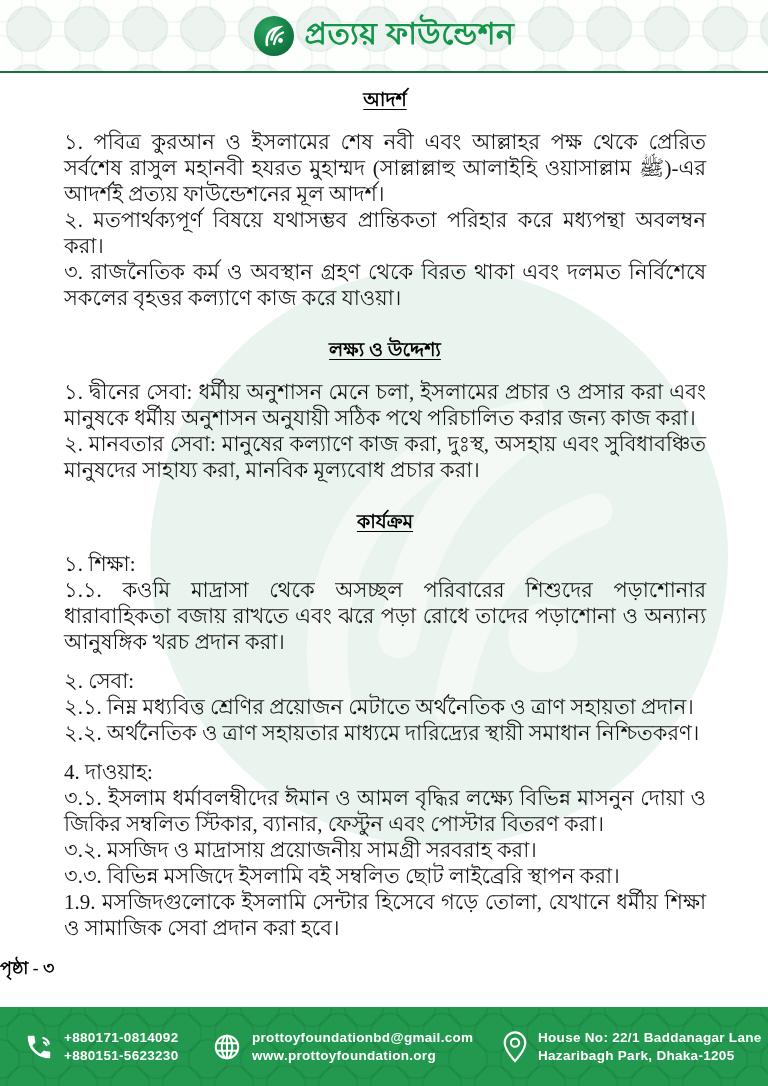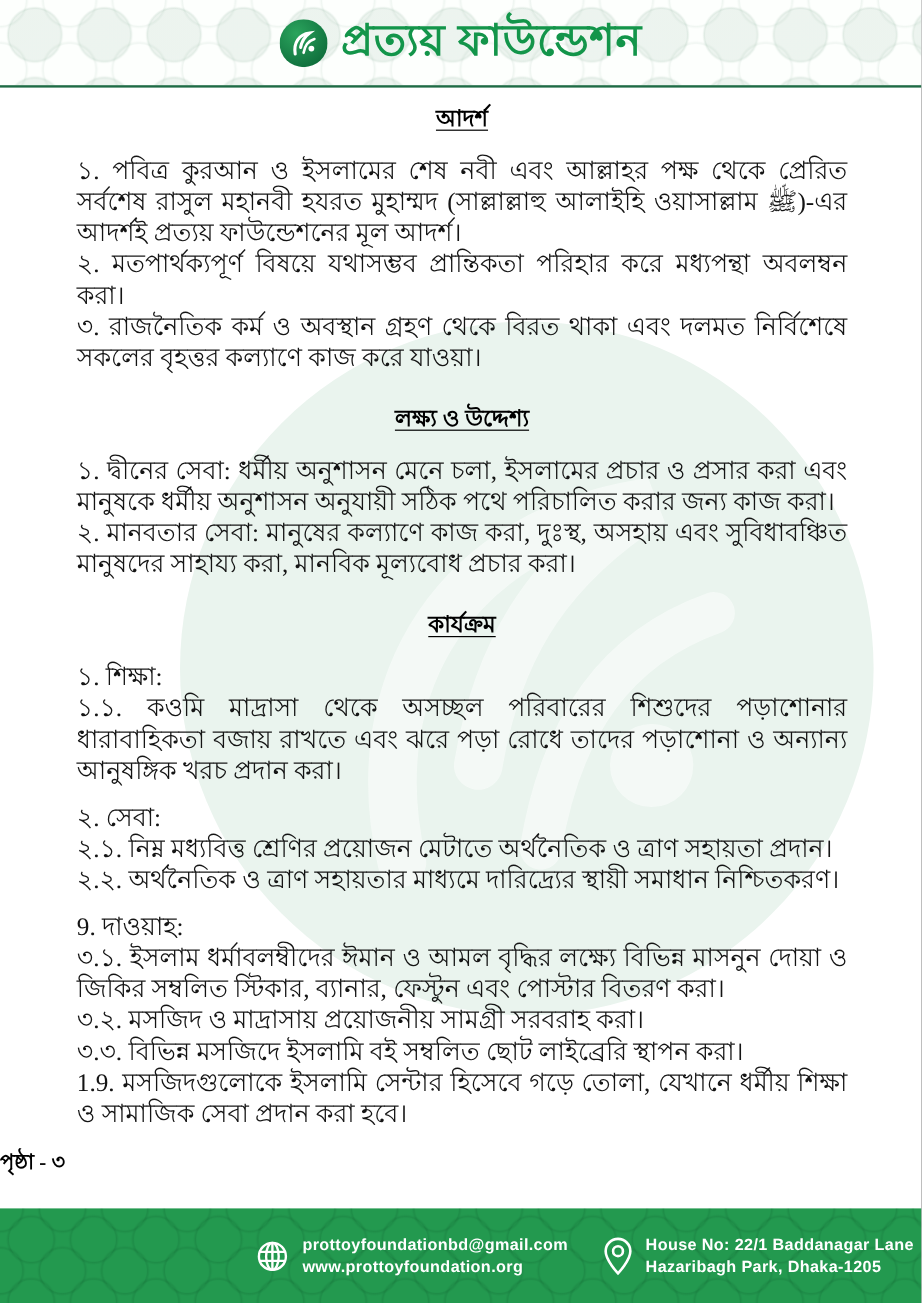--- a/index.html
+++ b/index.html
@@ -18,21 +18,21 @@
       radial-gradient(circle, transparent 21px, rgba(70,130,95,0.08) 22px, transparent 24px),
       radial-gradient(circle, transparent 21px, rgba(70,130,95,0.08) 22px, transparent 24px);
     background-size:58px 58px,58px 58px,58px 58px;
     background-position:0 0,0 0,29px 29px;
     border-bottom:2.5px solid var(--header-rule-green,#1e6b45);
     display:flex;align-items:center;justify-content:center;gap:11px;
   }
   .brand-logo{width:40px;height:40px;display:inline-block;flex:0 0 auto;}
   .brand-text{
     font-family:"Liberation Sans","DejaVu Sans",sans-serif;
-    font-size:36px;font-weight:700;color:var(--brand-green,#13954a);
+    font-size:30px;font-weight:700;color:var(--brand-green,#13954a);
     letter-spacing:.5px;line-height:1;padding-bottom:4px;
   }
 
   
   .watermark{
     position:absolute;left:150px;top:268px;width:578px;height:578px;
     border-radius:50%;background:var(--watermark-green,#eaf4ee);
   }
   .watermark svg{width:100%;height:100%;opacity:.5;}
 
@@ -137,34 +137,47 @@
         <p class="body-text">১.১. কওমি মাদ্রাসা থেকে অসচ্ছল পরিবারের শিশুদের পড়াশোনার ধারাবাহিকতা বজায় রাখতে এবং ঝরে পড়া রোধে তাদের পড়াশোনা ও অন্যান্য আনুষঙ্গিক খরচ প্রদান করা।</p>
       </div>
 
       <div class="group">
         <p class="body-text">২. সেবা:</p>
         <p class="body-text">২.১. নিম্ন মধ্যবিত্ত শ্রেণির প্রয়োজন মেটাতে অর্থনৈতিক ও ত্রাণ সহায়তা প্রদান।</p>
         <p class="body-text">২.২. অর্থনৈতিক ও ত্রাণ সহায়তার মাধ্যমে দারিদ্র্যের স্থায়ী সমাধান নিশ্চিতকরণ।</p>
       </div>
 
       <div class="group">
-        <p class="body-text">9. দাওয়াহ:</p>
+        <p class="body-text">4. দাওয়াহ:</p>
         <p class="body-text">৩.১. ইসলাম ধর্মাবলম্বীদের ঈমান ও আমল বৃদ্ধির লক্ষ্যে বিভিন্ন মাসনুন দোয়া ও জিকির সম্বলিত স্টিকার, ব্যানার, ফেস্টুন এবং পোস্টার বিতরণ করা।</p>
         <p class="body-text">৩.২. মসজিদ ও মাদ্রাসায় প্রয়োজনীয় সামগ্রী সরবরাহ করা।</p>
         <p class="body-text">৩.৩. বিভিন্ন মসজিদে ইসলামি বই সম্বলিত ছোট লাইব্রেরি স্থাপন করা।</p>
         <p class="body-text">1.9. মসজিদগুলোকে ইসলামি সেন্টার হিসেবে গড়ে তোলা, যেখানে ধর্মীয় শিক্ষা ও সামাজিক সেবা প্রদান করা হবে।</p>
       </div>
     </section>
 
   </main>
 
   <div class="page-label">পৃষ্ঠা - ৩</div>
 
   <footer class="footer">
 
+    <div class="contact phone">
+      <span class="cicon">
+        <svg width="30" height="30" viewBox="0 0 24 24" xmlns="http://www.w3.org/2000/svg">
+          <path d="M6.62 10.79c1.44 2.83 3.76 5.14 6.59 6.59l2.2-2.21c.27-.27.67-.36 1.02-.24 1.12.37 2.33.57 3.57.57.55 0 1 .45 1 1V20c0 .55-.45 1-1 1-9.39 0-17-7.61-17-17 0-.55.45-1 1-1h3.5c.55 0 1 .45 1 1 0 1.25.2 2.45.57 3.57.11.35.03.74-.25 1.02l-2.2 2.2z" fill="#ffffff"></path>
+          <path d="M15.4 4.8c2.2.6 3.9 2.3 4.5 4.5" fill="none" stroke="#ffffff" stroke-width="1.7" stroke-linecap="round"></path>
+          <path d="M15.9 8.3c1 .35 1.8 1.15 2.15 2.15" fill="none" stroke="#ffffff" stroke-width="1.7" stroke-linecap="round"></path>
+        </svg>
+      </span>
+      <div class="clines">
+        <div>+880171-0814092</div>
+        <div>+880151-5623230</div>
+      </div>
+    </div>
 
     <div class="contact web">
       <span class="cicon">
         <svg width="30" height="30" viewBox="0 0 24 24" xmlns="http://www.w3.org/2000/svg">
           <circle cx="12" cy="12" r="9" fill="none" stroke="#ffffff" stroke-width="1.6"></circle>
           <ellipse cx="12" cy="12" rx="4.2" ry="9" fill="none" stroke="#ffffff" stroke-width="1.6"></ellipse>
           <line x1="12" y1="3" x2="12" y2="21" stroke="#ffffff" stroke-width="1.6"></line>
           <line x1="3.6" y1="9" x2="20.4" y2="9" stroke="#ffffff" stroke-width="1.6"></line>
           <line x1="3.6" y1="15" x2="20.4" y2="15" stroke="#ffffff" stroke-width="1.6"></line>
         </svg>

